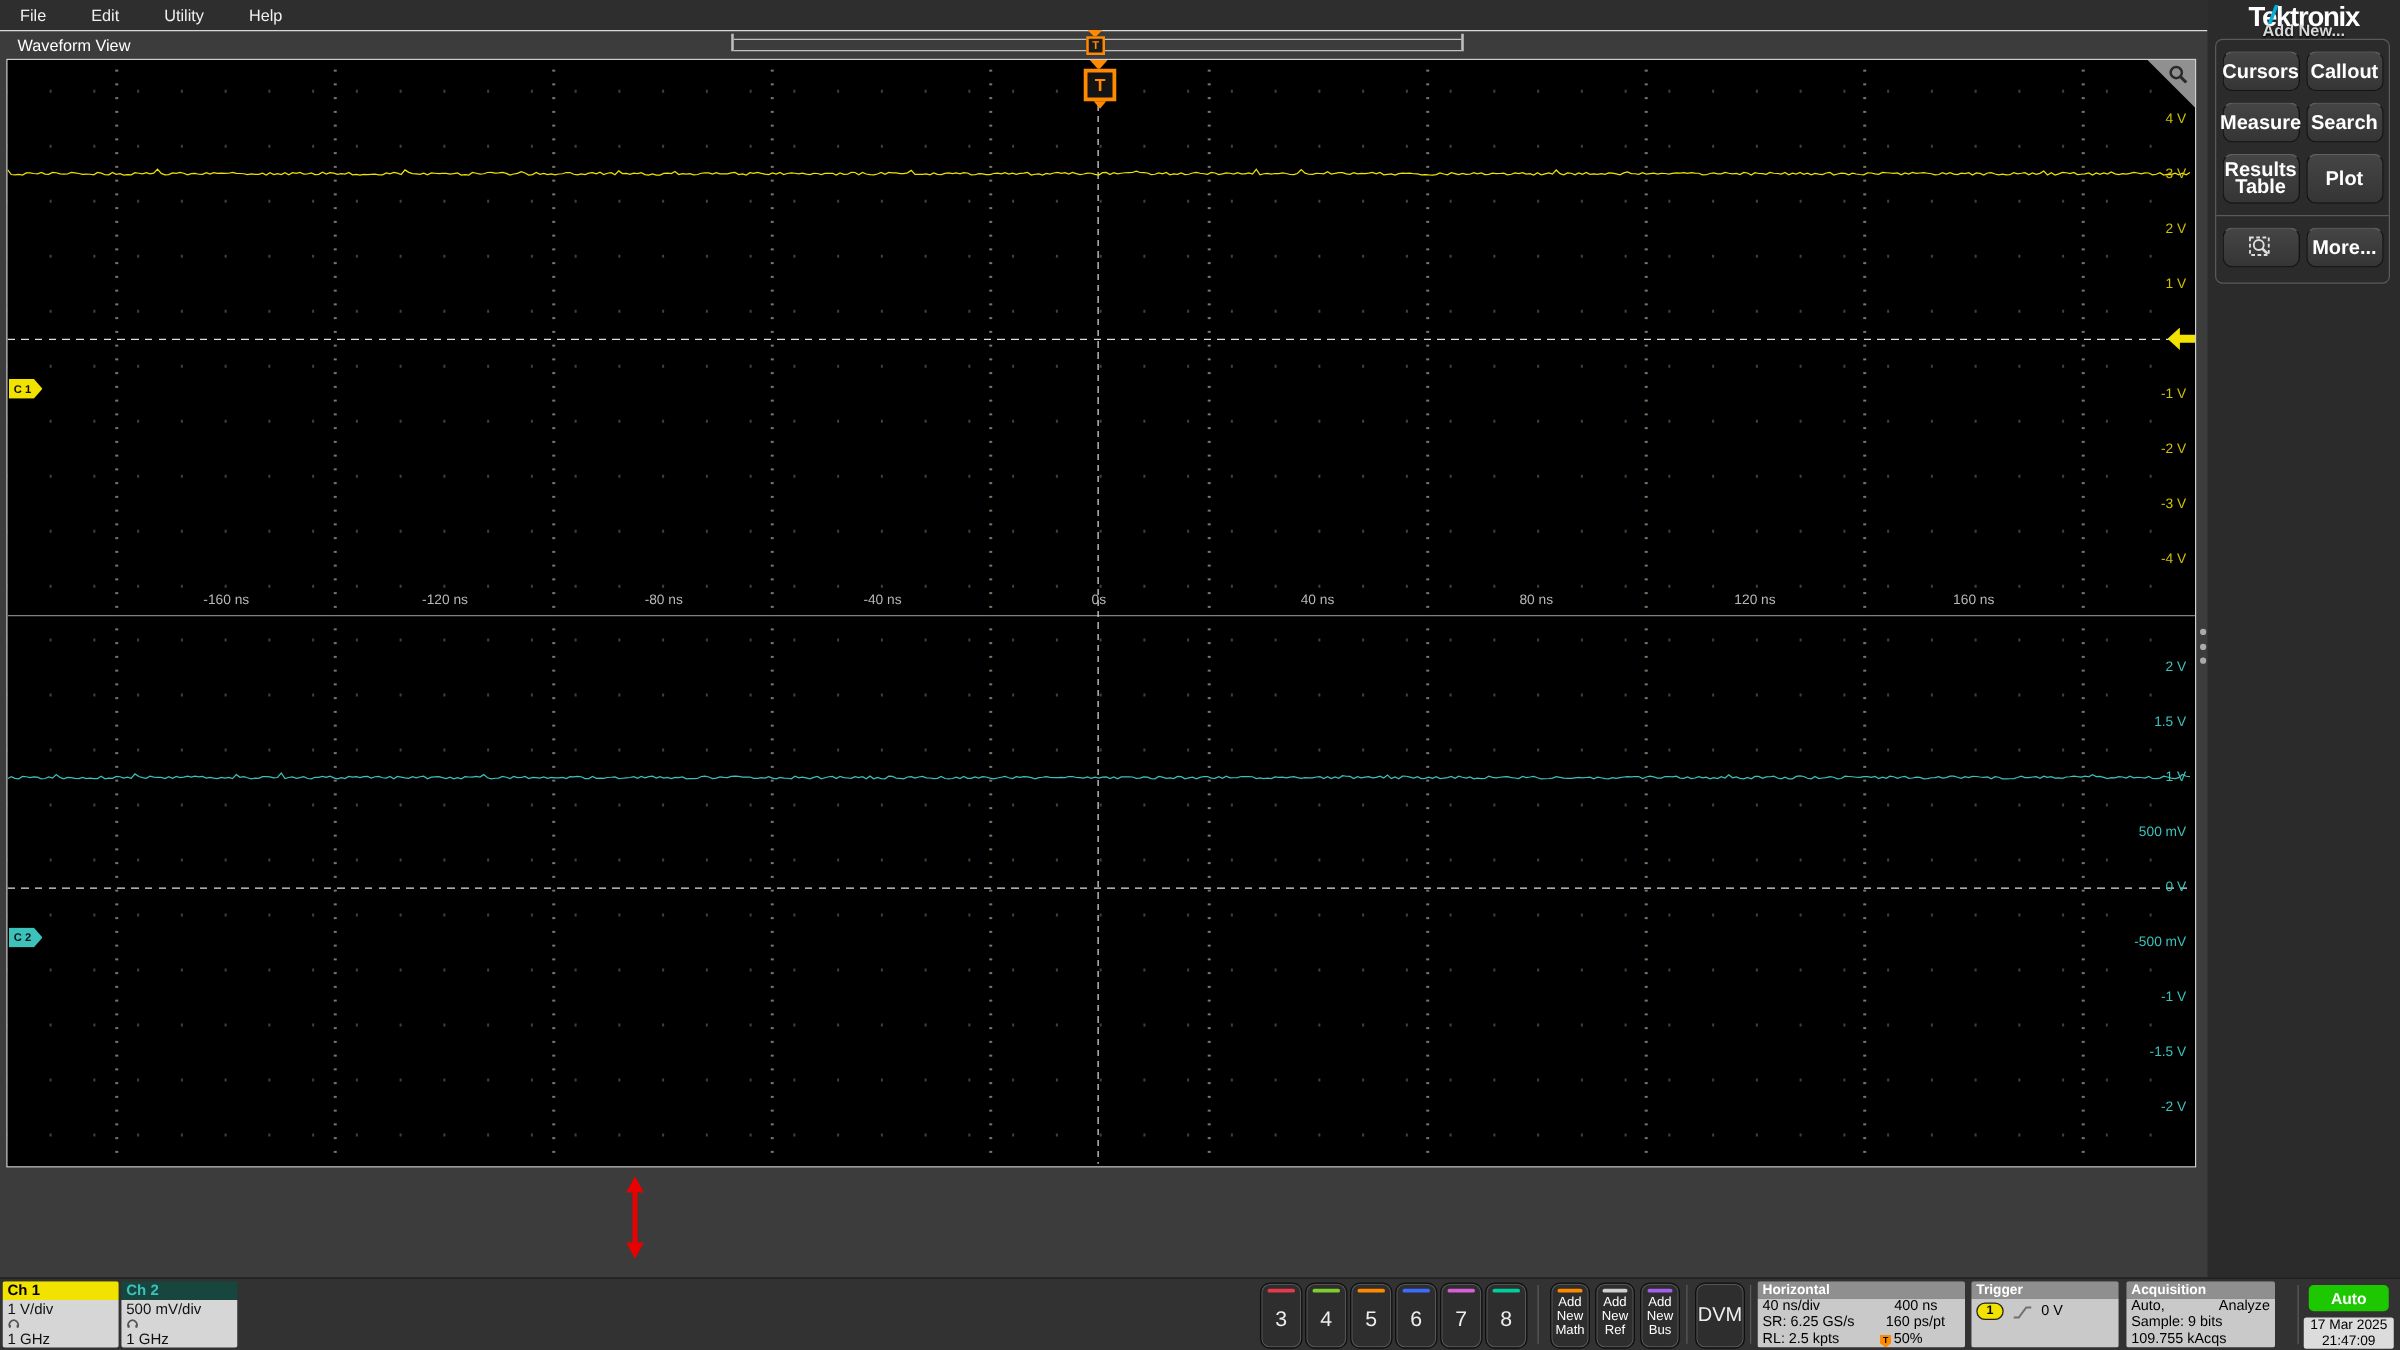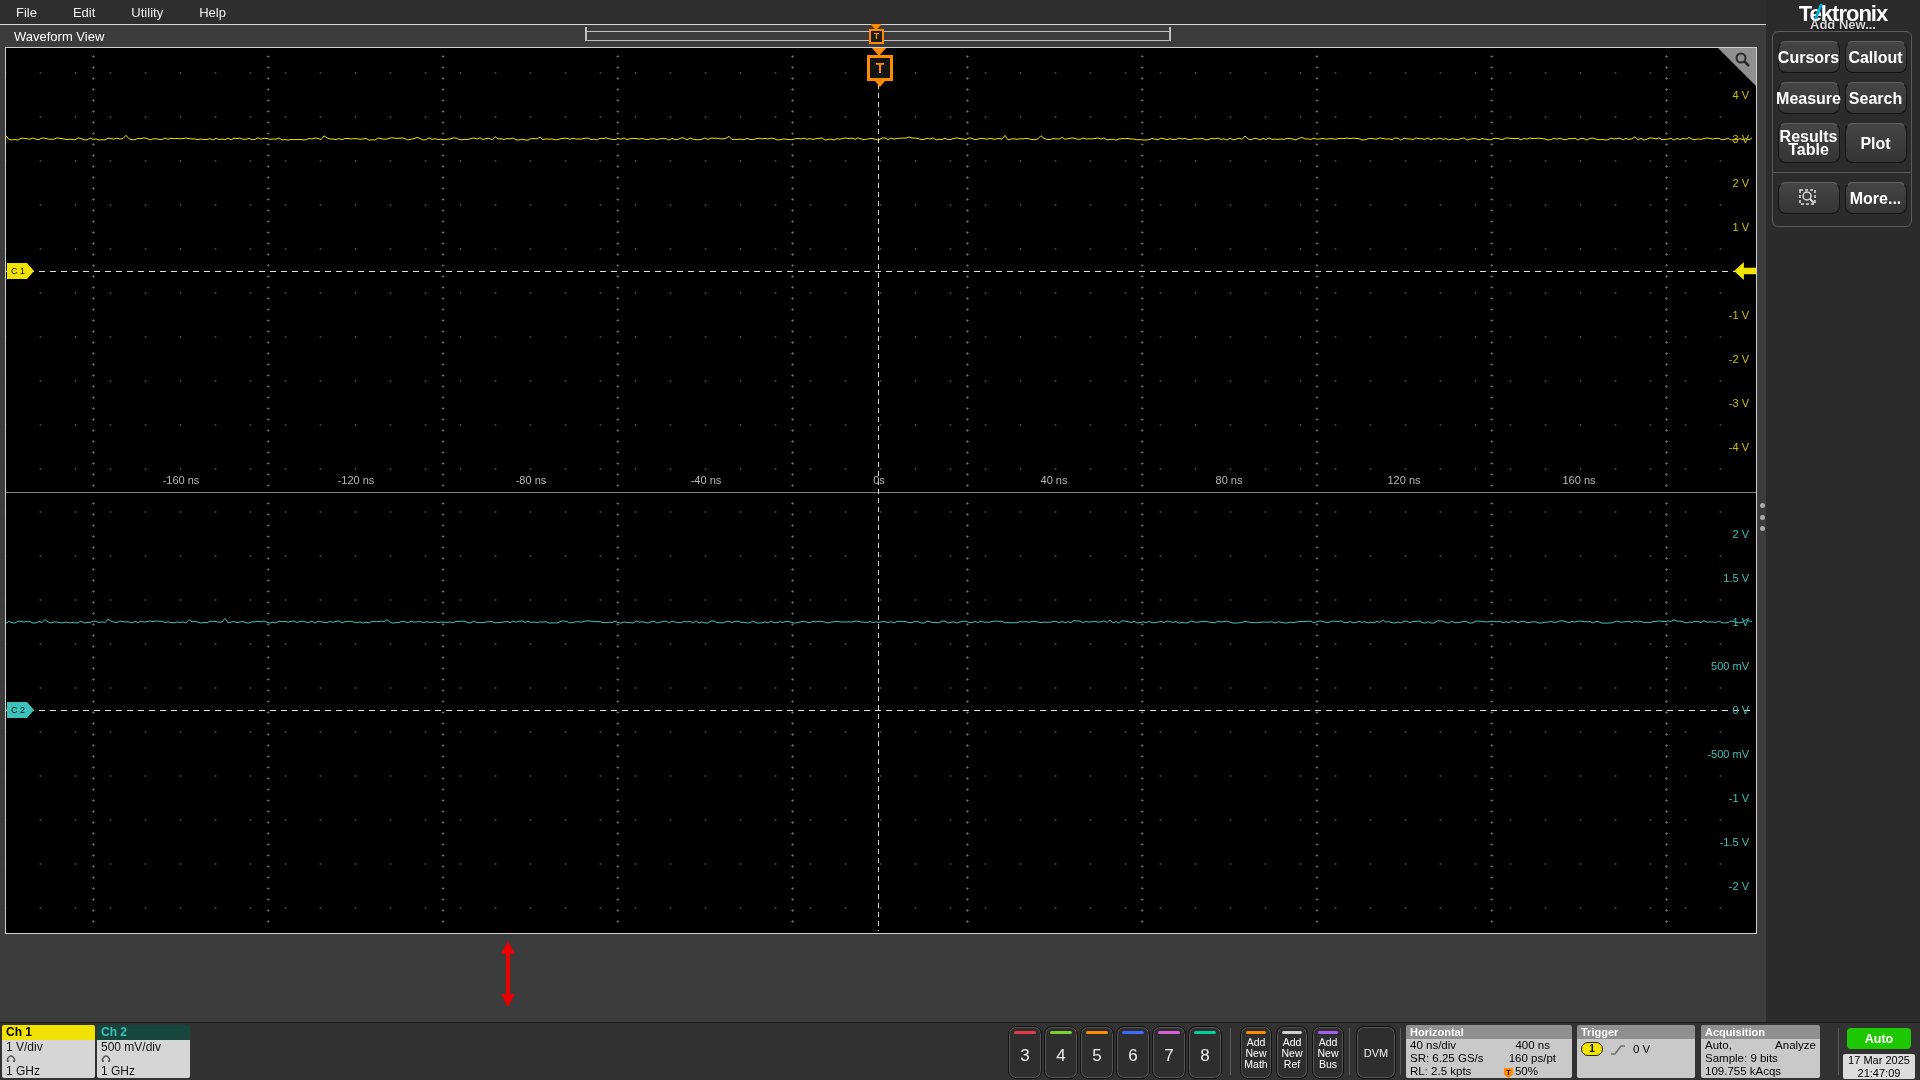--- a/index.html
+++ b/index.html
@@ -37,21 +37,21 @@
   #trigger-vline{position:absolute;left:872px;top:0;width:1px;height:883px;
      background:repeating-linear-gradient(180deg,#d8d8d8 0 5px,transparent 5px 9px);}
   .zero-line{position:absolute;left:0;width:1748px;height:1px;
      background:repeating-linear-gradient(90deg,#e0e0e0 0 6px,transparent 6px 11px);}
   #zero1{top:223px;} #zero2{top:662px;}
   .ylab{position:absolute;right:7px;transform:translateY(-50%);font-size:11px;white-space:nowrap;}
   .ylab.ch1{color:#cfc000;} .ylab.ch2{color:#3cc1bb;}
   .xlab{position:absolute;top:426px;transform:translateX(-50%);font-size:11px;color:#b8b8b8;white-space:nowrap;}
   .chflag{position:absolute;left:1px;width:27px;height:16px;transform:translateY(-50%);
           clip-path:polygon(0 0,74% 0,100% 50%,74% 100%,0 100%);
-          font-size:9px;font-weight:normal;color:#111;line-height:16px;text-align:left;padding-left:4px;box-sizing:border-box;}
+          font-size:9px;font-weight:bold;color:#111;line-height:16px;text-align:left;padding-left:4px;box-sizing:border-box;margin-top:40px;}
   #c1flag{top:223px;background:#f2e200;} #c2flag{top:662px;background:#3cc1bb;}
   #trig-level-arrow{position:absolute;right:0;top:223px;width:22px;height:18px;transform:translateY(-50%);
      background:#f2e200;clip-path:polygon(0 50%,45% 0,45% 32%,100% 32%,100% 68%,45% 68%,45% 100%);}
   .tflag-big{position:absolute;left:860px;top:-1px;width:26px;height:40px;}
   .tflag-big .tri{position:absolute;left:5px;top:0;width:0;height:0;border-left:8px solid transparent;
                   border-right:8px solid transparent;border-top:9px solid #ff8a00;}
   .tflag-big .box{position:absolute;left:1px;top:8px;width:20px;height:20px;border:3px solid #ff8a00;
                   background:#141414;color:#ff8a00;font-size:14px;font-weight:bold;line-height:20px;text-align:center;}
   .tflag-big .tip{position:absolute;left:9px;top:34px;width:0;height:0;border-left:5px solid transparent;
                   border-right:5px solid transparent;border-top:6px solid #ff8a00;}
@@ -91,21 +91,21 @@
          box-shadow:inset 0 0 0 1px #555;border-radius:8px;color:#eee;font-size:17px;
          display:flex;flex-direction:column;align-items:center;}
   .chbtn .stripe{width:22px;height:3px;border-radius:2px;margin-top:4px;}
   .chbtn .num{margin-top:12px;}
   .addbtn{position:absolute;top:3px;width:30px;height:51px;background:#2e2e2e;border:1px solid #0f0f0f;
           box-shadow:inset 0 0 0 1px #555;border-radius:8px;color:#fff;font-size:10.5px;line-height:11px;
           display:flex;flex-direction:column;align-items:center;}
   .addbtn .stripe{width:20px;height:3px;border-radius:2px;margin:4px 0 3px;}
   #dvm-btn{position:absolute;left:1356px;top:3px;width:38px;height:51px;background:#2e2e2e;
            border:1px solid #0f0f0f;box-shadow:inset 0 0 0 1px #555;border-radius:8px;color:#eee;
-           font-size:11px;display:flex;align-items:center;justify-content:center;}
+           font-size:16px;display:flex;align-items:center;justify-content:center;}
   .vdiv{position:absolute;top:5px;bottom:5px;width:1px;background:#5a5a5a;}
   .statcard{position:absolute;top:2px;height:53px;border-radius:2px;overflow:hidden;font-size:11.5px;}
   .statcard .hd{height:14px;background:#8f8f8f;color:#fff;font-weight:bold;font-size:11px;
                 padding-left:4px;line-height:14px;}
   .statcard .bd{background:#c9c9c9;color:#000;height:39px;padding:0 4px;line-height:13px;}
   .srow{display:flex;justify-content:space-between;align-items:center;}
   #horiz-card{left:1406px;width:166px;} #trig-card{left:1577px;width:118px;} #acq-card{left:1701px;width:119px;}
   .tpos-icon{display:inline-block;width:9px;height:10px;background:#ff8a00;color:#000;font-size:7px;
              font-weight:bold;text-align:center;line-height:9px;
              clip-path:polygon(0 0,100% 0,100% 65%,50% 100%,0 65%);margin-right:2px;}

